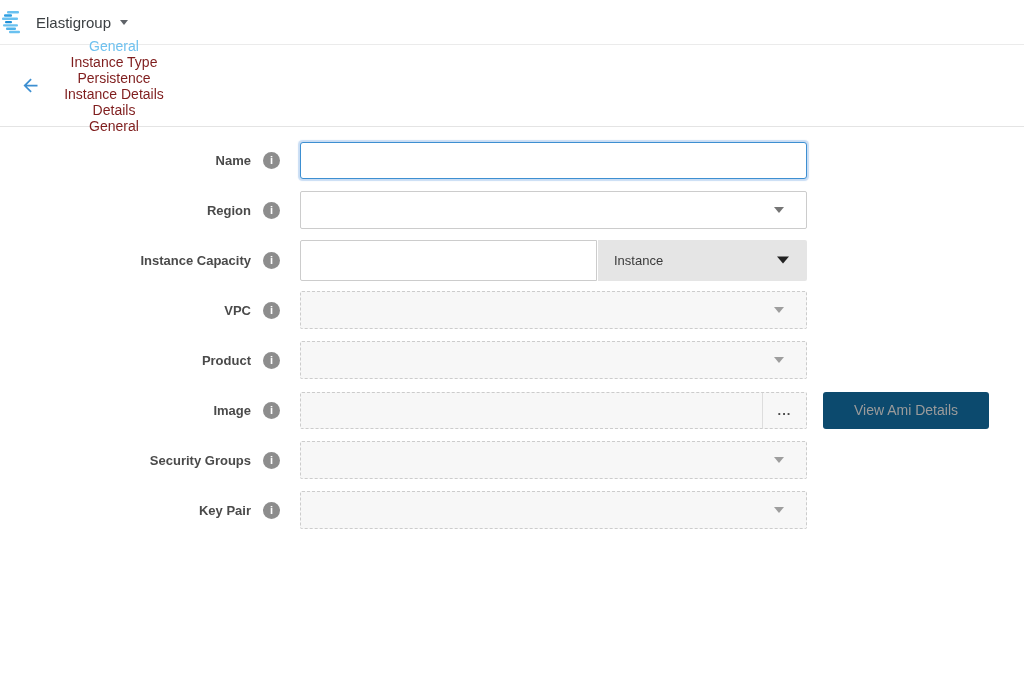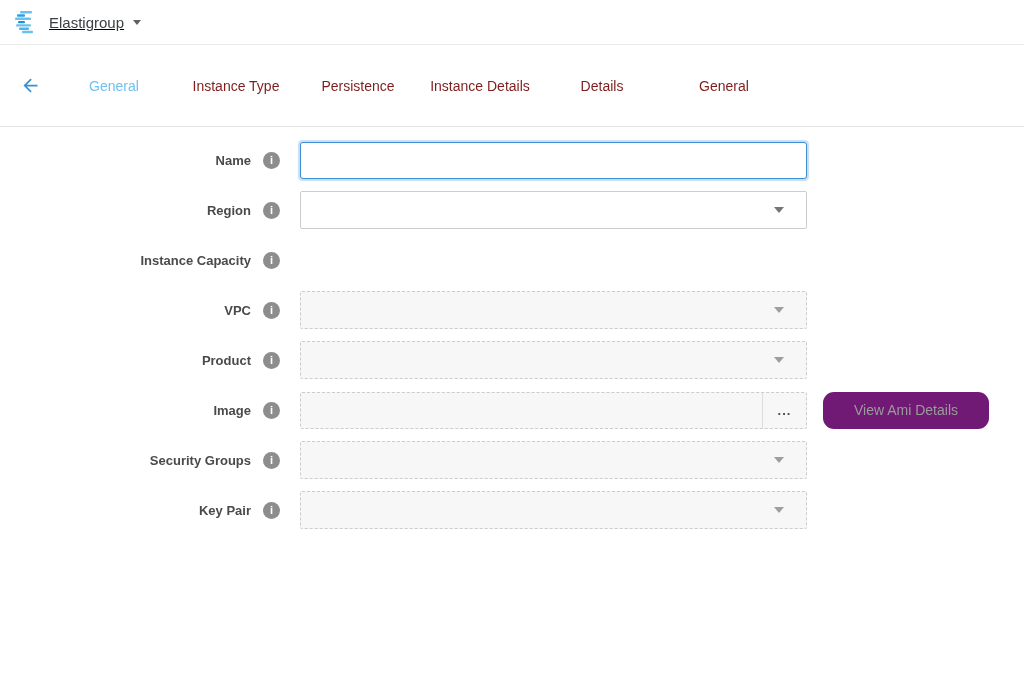--- a/index.html
+++ b/index.html
@@ -1,33 +1,33 @@
 <!DOCTYPE html>
 <html><head>
 <meta charset="utf-8">
 <style>
   * { margin:0; padding:0; box-sizing:border-box; }
   html,body { width:1024px; height:688px; background:#fff;
     font-family:"Liberation Sans", sans-serif; overflow:hidden; }
 
   
   .topbar { height:45px; display:flex; align-items:center;
-    padding-left:13px; border-bottom:1px solid #ebebeb;text-decoration:underline; }
+    border-bottom:1px solid #ebebeb; }
   .logo { width:26px; height:24px; display:block; }
   .app-title { margin-left:10px; font-size:15px; color:#3c4043; cursor:pointer; }
   .caret-sm { margin-left:9px; width:0; height:0;
     border-left:4.5px solid transparent; border-right:4.5px solid transparent;
     border-top:5px solid #5f6368; cursor:pointer; }
 
   
   .tabbar { height:82px; display:flex; align-items:center;
     border-bottom:1px solid #e4e4e4; }
   .back-btn { margin-left:16px; width:28px; height:28px; display:flex;
     align-items:center; justify-content:center; cursor:pointer; background:none; border:none; }
-  .tabs { display:flex; margin-left:9px; }
+  .tabs { display:flex; margin-left:9px;flex-direction:column; }
   .tab { width:122px; text-align:center; font-size:14px; font-weight:500;
     color:#7f1d1d; cursor:pointer; white-space:nowrap; }
   .tab.active { color:#6fc1ef; }
 
   
   .form { padding-top:21px; }
   .row { display:flex; align-items:center; height:24px; margin-bottom:26px; }
   .label-col { width:280px; display:flex; align-items:center;
     justify-content:flex-end; flex:none; }
   .lbl { font-size:13px; font-weight:bold; color:#4a4a4a; white-space:nowrap; }
@@ -62,22 +62,22 @@
     border-left:6px solid transparent; border-right:6px solid transparent;
     border-top:7px solid #222; }
 
   .picker { width:507px; height:37px; border:1px dashed #ccc; background:#f7f7f7;
     border-radius:2px; display:flex; }
   .picker-main { flex:1; }
   .picker-ellipsis { width:44px; border-left:1px solid #ddd; display:flex;
     align-items:center; justify-content:center; color:#4a4a4a;
     font-weight:bold; font-size:13px; letter-spacing:1px; cursor:pointer; }
 
-  .gray-btn { width:166px; height:37px; margin-left:16px; background:#701a75;
-    border:none; border-radius:11px; color:#9b9b9b; font-size:14px;
+  .gray-btn { width:166px; height:37px; margin-left:16px; background:#0c4a6e;
+    border:none; border-radius:3px; color:#9b9b9b; font-size:14px;
     font-family:inherit; }
 </style>
 </head>
 <body>
 
 <header class="topbar">
   <svg class="logo" viewBox="0 0 26 24">
     <rect x="7" y="1" width="12" height="2.4" rx="1" fill="#6ac1f0"></rect>
     <rect x="4" y="4.3" width="8" height="2.4" rx="1" fill="#2e9fe2"></rect>
     <rect x="2" y="7.6" width="16" height="2.4" rx="1" fill="#6ac1f0"></rect>
@@ -128,20 +128,27 @@
         <span class="caret"></span>
       </div>
     </div>
   </div>
 
   <div class="row">
     <div class="label-col">
       <span class="lbl">Instance Capacity</span>
       <span class="info">i</span>
     </div>
+    <div class="ctrl">
+      <input class="cap-input" type="text" value="" style="">
+      <div class="unit-select">
+        <span>Instance</span>
+        <span class="caret-black"></span>
+      </div>
+    </div>
   </div>
 
   <div class="row">
     <div class="label-col">
       <span class="lbl">VPC</span>
       <span class="info">i</span>
     </div>
     <div class="ctrl">
       <div class="select disabled">
         <span class="caret"></span>

